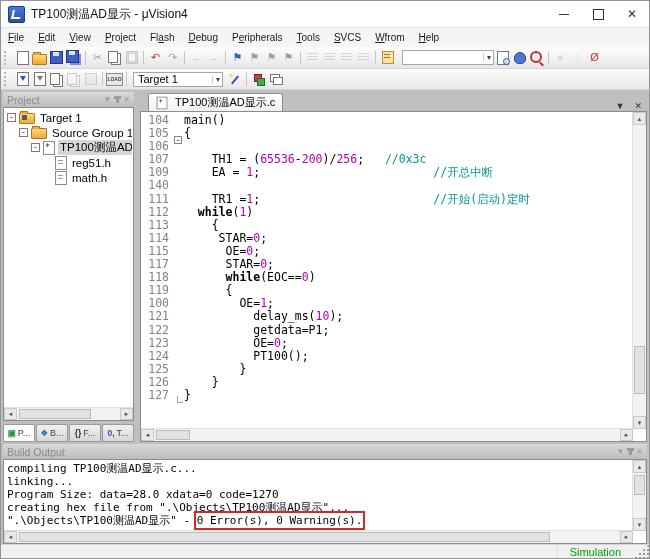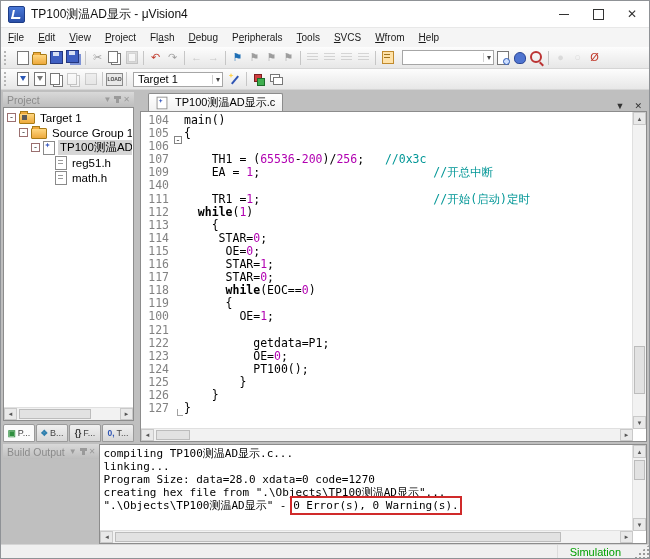--- a/index.html
+++ b/index.html
@@ -137,21 +137,21 @@
   .sbthumb{position:absolute;background:#e2e2e2;border:1px solid #bcbcbc;box-sizing:border-box;}
   .vsb .sbthumb{left:1px;right:1px;}
   .hsb .sbthumb{top:1px;bottom:1px;}
   .sba-up::before{content:"▲";}
   .sba-down::before{content:"▼";}
   .sba-left::before{content:"◄";}
   .sba-right::before{content:"►";}
   .ptree .hsb{right:0;left:0;}
 
   
-  .bo{flex:none;height:102px;display:flex;flex-direction:row;padding:2px 2px 0 2px;box-sizing:border-box;background:#bfbfbf;}
+  .bo{flex:none;height:102px;display:flex;flex-direction:column;padding:2px 2px 0 2px;box-sizing:border-box;background:#bfbfbf;}
   .bohead{height:15px;background:linear-gradient(#d9d9d9,#bdbdbd);display:flex;align-items:center;font-size:10.5px;color:#8b8b8b;padding:0 4px;flex:none;}
   .bobody{flex:1;background:#fff;border:1px solid #8c8c8c;position:relative;overflow:hidden;}
   .bolines{position:absolute;inset:2px 14px 13px 3px;overflow:hidden;font-family:"DejaVu Sans Mono",monospace;font-size:11px;}
   .boline{height:13px;line-height:13px;white-space:pre;color:#000;}
   .redbox{outline:2px solid #d02a2a;outline-offset:1px;}
 
   
   .statusbar{flex:1;background:#f0f0f0;border-top:1px solid #d5d5d5;display:flex;align-items:center;font-size:11px;}
   .sbspace{flex:1;}
   .sim{color:#00a000;padding:0 12px;border-left:1px solid #dcdcdc;height:100%;display:flex;align-items:center;}
@@ -403,26 +403,25 @@
             <div class="cline"><span class="ln">105</span><span class="fold box"></span><span class="code"><span class="p">{</span></span></div>
             <div class="cline"><span class="ln">106</span><span class="fold vline"></span></div>
             <div class="cline"><span class="ln">107</span><span class="fold vline"></span><span class="code"><span class="p">    TH1 = (</span><span class="n">65536</span><span class="p">-</span><span class="n">200</span><span class="p">)/</span><span class="n">256</span><span class="p">;</span><span class="p">   </span><span class="c">//0x3c</span></span></div>
             <div class="cline"><span class="ln">109</span><span class="fold vline"></span><span class="code"><span class="p">    EA = </span><span class="n">1</span><span class="p">;</span><span class="p">                         </span><span class="c">//开总中断</span></span></div>
             <div class="cline"><span class="ln">140</span><span class="fold vline"></span></div>
             <div class="cline"><span class="ln">111</span><span class="fold vline"></span><span class="code"><span class="p">    TR1 =</span><span class="n">1</span><span class="p">;</span><span class="p">                         </span><span class="c">//开始(启动)定时</span></span></div>
             <div class="cline"><span class="ln">112</span><span class="fold vline"></span><span class="code"><span class="p">  </span><span class="k">while</span><span class="p">(</span><span class="n">1</span><span class="p">)</span></span></div>
             <div class="cline"><span class="ln">113</span><span class="fold vline"></span><span class="code"><span class="p">    {</span></span></div>
             <div class="cline"><span class="ln">114</span><span class="fold vline"></span><span class="code"><span class="p">     STAR=</span><span class="n">0</span><span class="p">;</span></span></div>
             <div class="cline"><span class="ln">115</span><span class="fold vline"></span><span class="code"><span class="p">      OE=</span><span class="n">0</span><span class="p">;</span></span></div>
-            <div class="cline"><span class="ln">116</span><span class="fold vline"></span><span class="code"><span class="p">      STAR=</span><span class="n">1</span><span class="p">;</span></span></div>
             <div class="cline"><span class="ln">117</span><span class="fold vline"></span><span class="code"><span class="p">      STAR=</span><span class="n">0</span><span class="p">;</span></span></div>
             <div class="cline"><span class="ln">118</span><span class="fold vline"></span><span class="code"><span class="p">      </span><span class="k">while</span><span class="p">(EOC==</span><span class="n">0</span><span class="p">)</span></span></div>
             <div class="cline"><span class="ln">119</span><span class="fold vline"></span><span class="code"><span class="p">      {</span></span></div>
             <div class="cline"><span class="ln">100</span><span class="fold vline"></span><span class="code"><span class="p">        OE=</span><span class="n">1</span><span class="p">;</span></span></div>
-            <div class="cline"><span class="ln">121</span><span class="fold vline"></span></div>
+            <div class="cline"><span class="ln">121</span><span class="fold vline"></span><span class="code"><span class="p">          delay_ms(</span><span class="n">10</span><span class="p">);</span></span></div>
             <div class="cline"><span class="ln">122</span><span class="fold vline"></span><span class="code"><span class="p">          getdata=P1;</span></span></div>
             <div class="cline"><span class="ln">123</span><span class="fold vline"></span><span class="code"><span class="p">          OE=</span><span class="n">0</span><span class="p">;</span></span></div>
             <div class="cline"><span class="ln">124</span><span class="fold vline"></span><span class="code"><span class="p">          PT100();</span></span></div>
             <div class="cline"><span class="ln">125</span><span class="fold vline"></span><span class="code"><span class="p">        }</span></span></div>
             <div class="cline"><span class="ln">126</span><span class="fold vline"></span><span class="code"><span class="p">    }</span></span></div>
             <div class="cline"><span class="ln">127</span><span class="fold end"></span><span class="code"><span class="p">}</span></span></div>
           </div>
         <div class="vsb">
           <span class="sba sba-up"></span>
           <span class="sbtrack">

